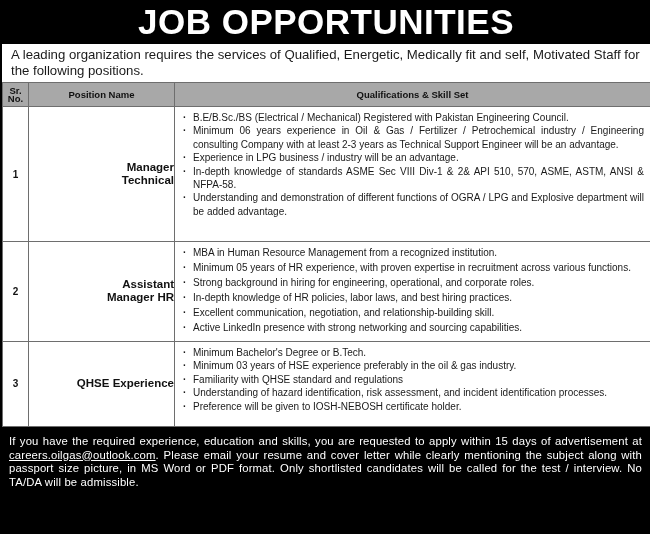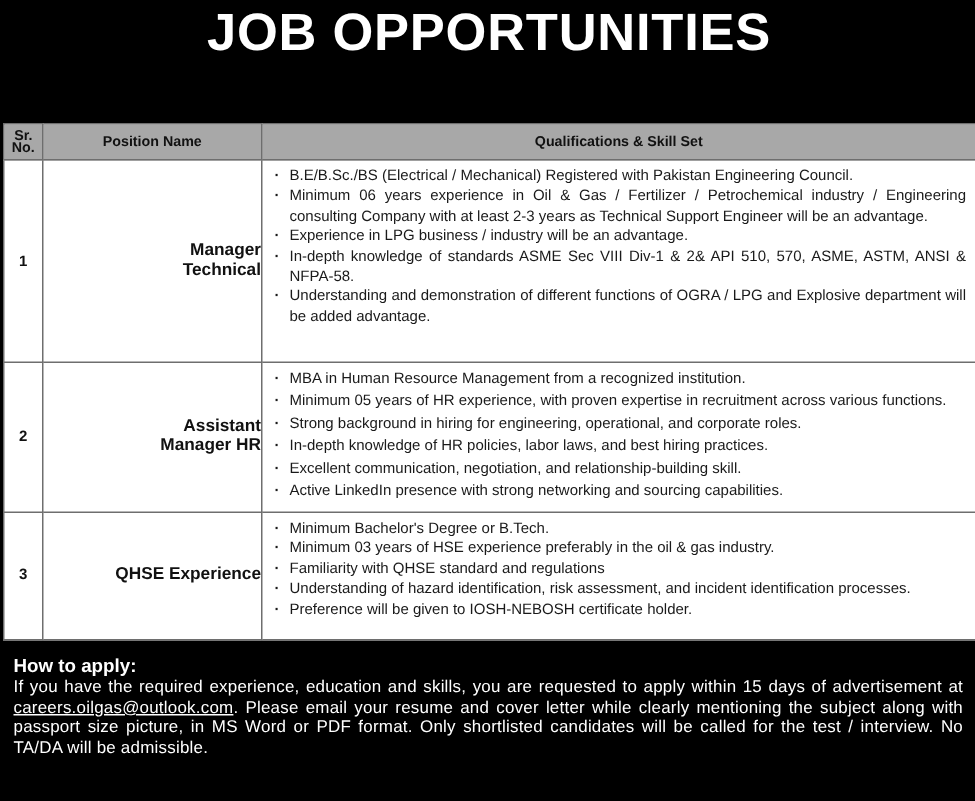--- a/index.html
+++ b/index.html
@@ -50,20 +50,21 @@
     .apply { font-size: 11.3px; line-height: 13.5px; text-align: justify; letter-spacing: 0.15px; }
     .apply a { color: #fff; text-decoration: underline; }
   </style>
 </head>
 <body>
 
 <div class="frame">
 
   <div class="title">JOB OPPORTUNITIES</div>
 
+  <div class="intro">A leading organization requires the services of Qualified, Energetic, Medically fit and self, Motivated Staff for the following positions.</div>
 
   <table class="jobs">
     <colgroup>
       <col style="width:26px">
       <col style="width:146px">
       <col style="width:476px">
     </colgroup>
     <thead>
       <tr>
         <th class="sr">
@@ -120,17 +121,16 @@
             <li>Familiarity with QHSE standard and regulations</li>
             <li>Understanding of hazard identification, risk assessment, and incident identification processes.</li>
             <li>Preference will be given to IOSH-NEBOSH certificate holder.</li>
           </ul>
         </td>
       </tr>
     </tbody>
   </table>
 
   <div class="footer">
-    <div class="howto">How to apply:</div>
     <div class="apply"><span>If you have the required experience, education and skills, you are requested to apply within 15 days of advertisement at </span><a>careers.oilgas@outlook.com</a><span>. Please email your resume and cover letter while clearly mentioning the subject along with passport size picture, in MS Word or PDF format. Only shortlisted candidates will be called for the test / interview. No TA/DA will be admissible.</span></div>
   </div>
 
 </div>
 
 </body></html>

